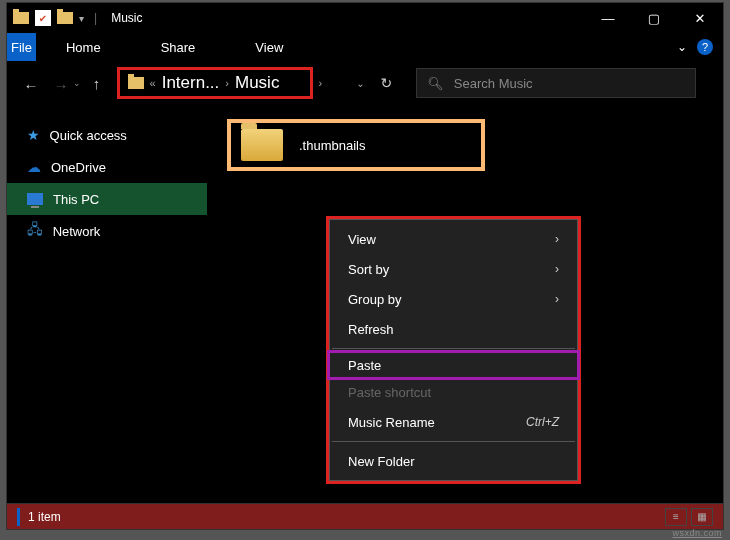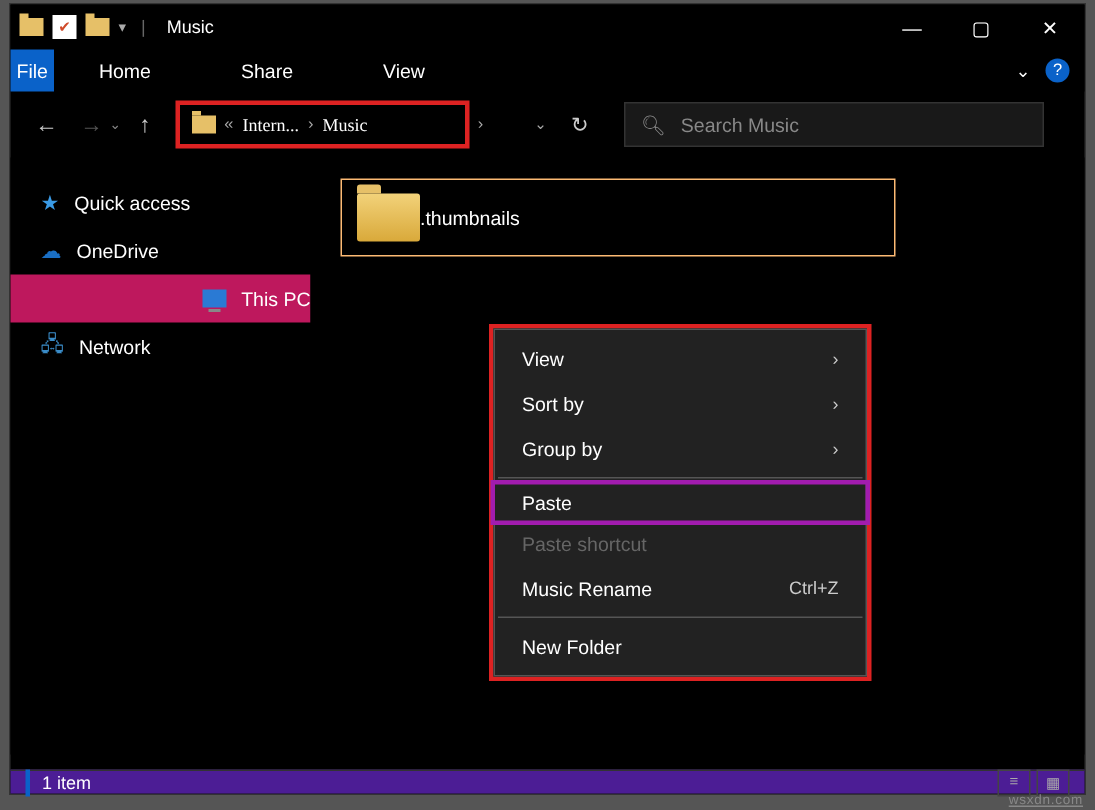--- a/index.html
+++ b/index.html
@@ -20,50 +20,50 @@
 .ribbon-right { margin-left: auto; display: flex; align-items: center; gap: 10px; padding-right: 10px; }
 .chev-down { color: #fff; font-size: 12px; }
 .help-circle { width: 16px; height: 16px; border-radius: 50%; background: #0a62c9; color: #fff; font-size: 11px; display: flex; align-items: center; justify-content: center; }
 .nav-row { height: 44px; display: flex; align-items: center; padding: 0 10px; gap: 2px; }
 .nav-btn { width: 28px; height: 28px; display: flex; align-items: center; justify-content: center; color: #ccc; font-size: 15px; }
 .nav-btn.disabled { color: #555; }
 .nav-chev { color: #888; font-size: 9px; margin-left: -4px; }
 .addr-box { border: 3px solid #d22; height: 32px; display: flex; align-items: center; padding: 0 8px; margin-left: 4px; gap: 4px; width: 196px; }
 .addr-folder { width: 16px; height: 12px; background: #e6c068; position: relative; }
 .addr-folder::before { content: ""; position: absolute; top: -3px; left: 0; width: 6px; height: 3px; background: #e6c068; }
-.addr-text { color: #fff; font-size: 12px; font-family: Liberation Serif, serif; }
+.addr-text { color: #fff; font-size: 17px; }
 .addr-chev { color: #aaa; font-size: 11px; margin: 0 2px; }
 .addr-drop { margin-left: 30px; color: #aaa; font-size: 10px; }
 .refresh-btn { margin-left: 14px; color: #ccc; font-size: 14px; }
 .search-box { margin-left: 22px; flex: 1; height: 30px; background: #191919; border: 1px solid #333; display: flex; align-items: center; padding: 0 10px; color: #888; font-size: 13px; gap: 10px; max-width: 280px; }
 .content { display: flex; height: 398px; }
 .sidebar { width: 200px; background: #000; padding-top: 14px; }
 .side-item { height: 32px; display: flex; align-items: center; padding-left: 20px; gap: 10px; color: #fff; font-size: 13px; }
-.side-item.selected { background: #be185d; justify-content: flex-end; }
+.side-item.selected { background: #14532d; }
 .star-icon { color: #3a9be6; font-size: 14px; }
 .cloud-icon { color: #1a6fc4; font-size: 14px; }
 .pc-icon { width: 16px; height: 12px; background: #2a7ad4; position: relative; }
 .pc-icon::after { content: ""; position: absolute; bottom: -3px; left: 4px; width: 8px; height: 2px; background: #888; }
 .net-icon { color: #3a8cc8; font-size: 14px; }
 .main { flex: 1; background: #000; position: relative; padding: 14px 20px; }
-.item-row { display: flex; align-items: center; border: 1px solid #fdba74; padding: 4px 10px; width: 370px; height: 52px; }
+.item-row { display: flex; align-items: center; gap: 16px; border: 4px solid #fdba74; padding: 4px 10px; width: 258px; height: 52px; }
 .folder-big { width: 42px; height: 32px; background: linear-gradient(#f2d27a, #d9a93a); position: relative; border-radius: 2px; }
 .folder-big::before { content: ""; position: absolute; top: -6px; left: 0; width: 16px; height: 6px; background: #e6c068; border-radius: 2px 2px 0 0; }
 .item-name { color: #fff; font-size: 13px; }
 
 .ctx-wrap { position: absolute; left: 326px; top: 216px; width: 255px; border: 3px solid #d22; }
 .ctx-menu { background: #222; border: 1px solid #555; padding: 4px 0; font-size: 13px; color: #fff; }
 .ctx-item { height: 30px; display: flex; align-items: center; padding: 0 18px; justify-content: space-between; }
 .ctx-item.disabled { color: #666; }
 .ctx-item.highlight { border: 3px solid #a21caf; margin: -3px; position: relative; z-index: 2; }
 .ctx-sep { height: 1px; background: #555; margin: 4px 2px; }
 .ctx-arrow { color: #ccc; font-size: 12px; }
-.ctx-shortcut { color: #ccc; font-size: 12px; }
+.ctx-shortcut { color: #ccc; font-size: 12px; font-style: italic; }
 
-.statusbar { position: absolute; bottom: 0; left: 0; right: 0; height: 16px; background: #4c1d95; border-top: 1px solid #333; display: flex; align-items: center; padding: 0 10px; color: #fff; font-size: 12px; }
+.statusbar { position: absolute; bottom: 0; left: 0; right: 0; height: 26px; background: #7f1d1d; border-top: 1px solid #333; display: flex; align-items: center; padding: 0 10px; color: #fff; font-size: 12px; }
 .status-left-bar { width: 3px; height: 18px; background: #0a62c9; margin-right: 8px; }
 .status-right { margin-left: auto; display: flex; gap: 4px; }
 .view-toggle { width: 22px; height: 18px; border: 1px solid #444; display: flex; align-items: center; justify-content: center; color: #aaa; font-size: 10px; }
 .watermark { position: absolute; right: 8px; bottom: 2px; color: #888; font-size: 9px; z-index: 10; letter-spacing: 0.5px; text-decoration: underline; }
 </style>
 </head>
 <body>
 
 <div class="window">
 
@@ -163,20 +163,23 @@
       <span class="ctx-arrow">›</span>
     </div>
     <div class="ctx-item">
       <span>Sort by</span>
       <span class="ctx-arrow">›</span>
     </div>
     <div class="ctx-item">
       <span>Group by</span>
       <span class="ctx-arrow">›</span>
     </div>
+    <div class="ctx-item">
+      <span>Refresh</span>
+    </div>
     <div class="ctx-sep"></div>
     <div class="ctx-item highlight">
       <span>Paste</span>
     </div>
     <div class="ctx-item disabled">
       <span>Paste shortcut</span>
     </div>
     <div class="ctx-item">
       <span>Music Rename</span>
       <span class="ctx-shortcut">Ctrl+Z</span>

